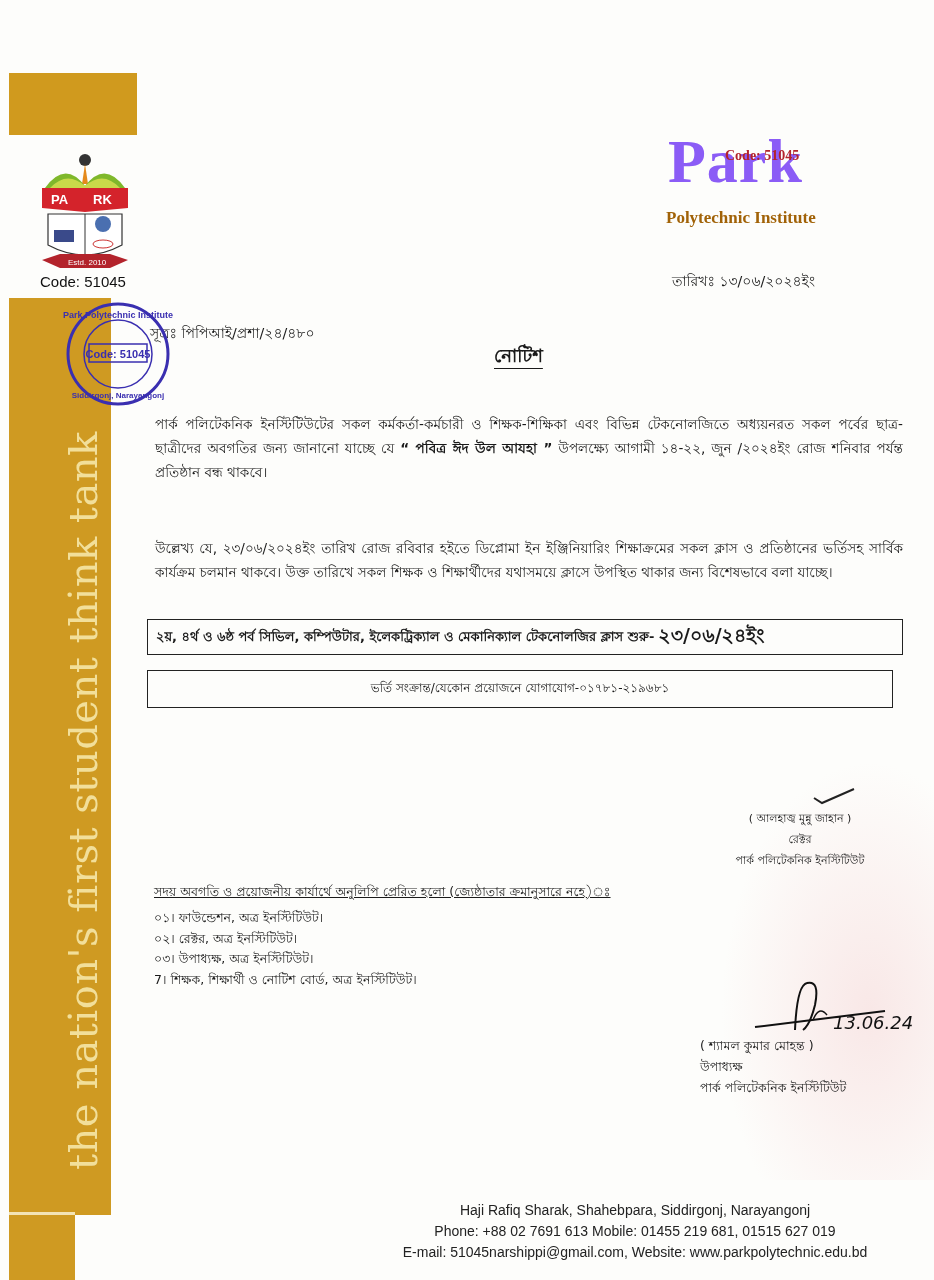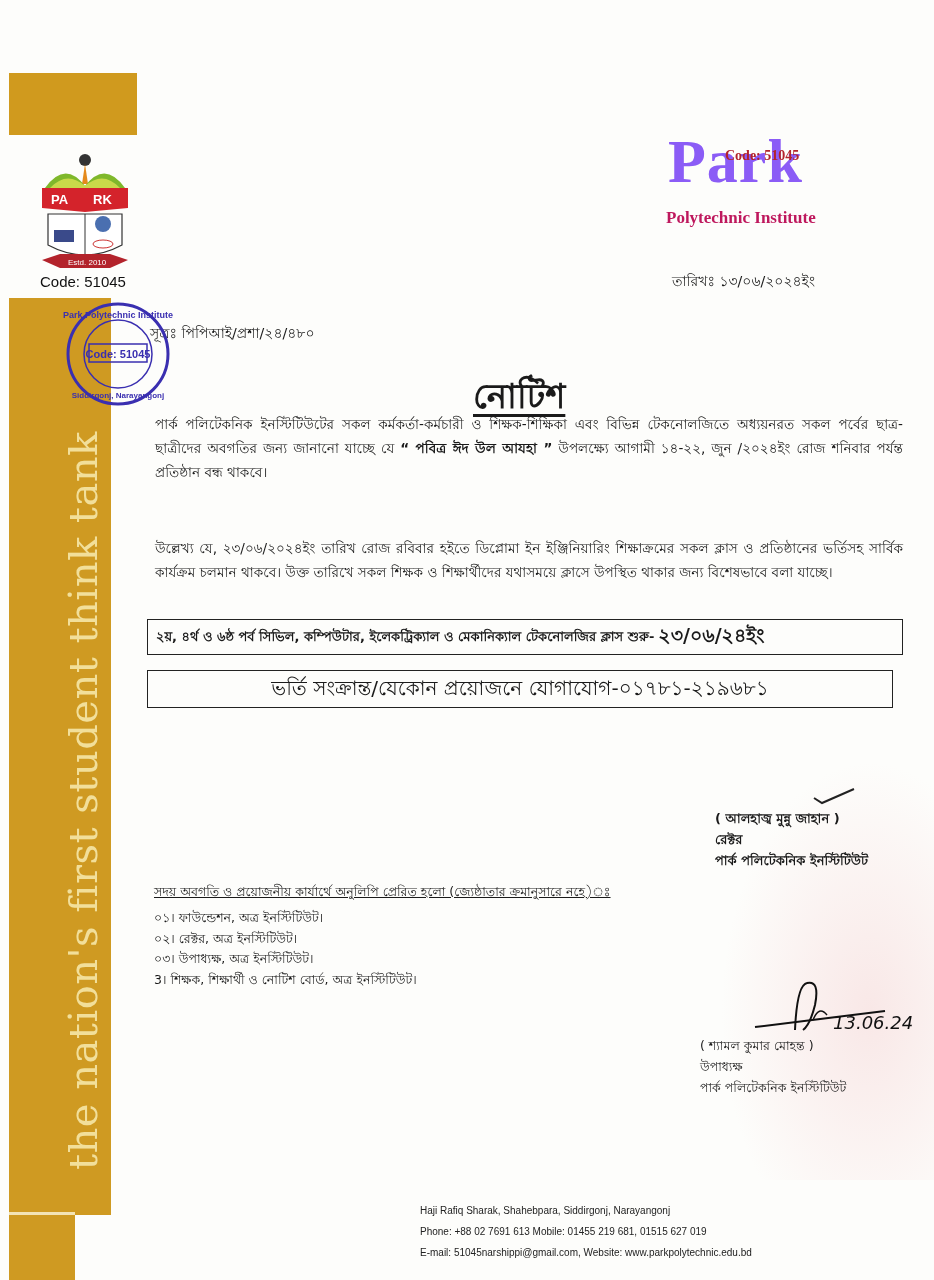--- a/index.html
+++ b/index.html
@@ -19,41 +19,41 @@
     left:60px; top:1170px; transform-origin:0 0; transform:rotate(-90deg);
     white-space:nowrap; font-family:"DejaVu Serif", serif; font-size:40px;
     color:#f6e7a8; letter-spacing:0.5px; opacity:0.9;
   }
   
   .logo { left:40px; top:150px; width:90px; height:125px; }
   .logo-code { left:40px; top:273px; font-family:"Liberation Sans", sans-serif; font-size:15px; color:#111; }
   
   .brand-park { left:668px; top:130px; font-family:"Liberation Serif", serif; font-weight:bold; font-size:62px; color:#8b5cf6; letter-spacing:1px; line-height:1; }
   .brand-code { left:725px; top:148px; font-family:"Liberation Serif", serif; font-weight:bold; font-size:14px; color:#b3232b; }
-  .brand-sub { left:666px; top:208px; font-family:"Liberation Serif", serif; font-weight:bold; font-size:17px; color:#be185d; }
+  .brand-sub { left:666px; top:208px; font-family:"Liberation Serif", serif; font-weight:bold; font-size:17px; color:#a16207; }
   .ref { left:150px; top:278px; font-size:14px;margin-top:44px; }
   .date { left:672px; top:270px; font-size:14px; }
   
   .stamp { left:55px; top:298px; width:126px; height:108px; }
-  .title { left:473px; top:342px; font-size:34px; font-weight:bold; text-decoration:underline; text-underline-offset:6px;margin-top:28px; }
+  .title { left:494px; top:342px; font-size:18px; font-weight:bold; text-decoration:underline; text-underline-offset:6px; }
   .para { left:155px; width:748px; font-size:13.6px; line-height:24px; text-align:justify; }
   .p1 { top:412px; }
   .p2 { top:536px; }
   .bold { font-weight:bold; }
   .box1 { left:147px; top:619px; width:756px; height:36px; border:1.5px solid #222; box-sizing:border-box; display:flex; align-items:center; padding-left:8px; font-size:13px; font-weight:bold; white-space:nowrap; }
   .box1 .big { font-size:19px; margin-left:4px; }
-  .box2 { left:147px; top:670px; width:746px; height:38px; border:1.5px solid #222; box-sizing:border-box; display:flex; align-items:center; justify-content:center; font-size:20px; white-space:nowrap; }
+  .box2 { left:147px; top:670px; width:746px; height:38px; border:1.5px solid #222; box-sizing:border-box; display:flex; align-items:center; justify-content:center; font-size:12px; white-space:nowrap; }
   .sig-tick { left:812px; top:786px; width:45px; height:20px; }
-  .sig1 { left:715px; top:808px; text-align:left; width:170px; font-size:13px; line-height:21px;font-weight:bold; }
+  .sig1 { left:715px; top:808px; text-align:center; width:170px; font-size:11px; line-height:21px; }
   .cc-head { left:154px; top:883px; font-size:12.5px; text-decoration:underline; }
   .cc-list { left:154px; top:908px; font-size:12.5px; line-height:20.5px; margin:0; padding:0; list-style:none; }
   .sig2-mark { left:735px; top:975px; width:190px; height:70px; }
   .sig2 { left:700px; top:1035px; text-align:left; width:185px; font-size:12.5px; line-height:21px; }
   .pink { left:720px; top:760px; width:214px; height:420px; background:radial-gradient(ellipse at 70% 60%, rgba(245,214,214,0.55), rgba(253,253,251,0) 70%); }
-  .footer { left:420px; top:1200px; width:470px; text-align:left; font-family:"Liberation Sans", sans-serif; font-size:10px; line-height:21px; color:#222; }
+  .footer { left:400px; top:1200px; width:470px; text-align:center; font-family:"Liberation Sans", sans-serif; font-size:14px; line-height:21px; color:#222; }
 </style>
 </head>
 <body>
 
 <div class="abs pink"></div>
 
 <div class="abs strip-top"></div>
 <div class="abs strip-main"></div>
 <div class="abs strip-sep"></div>
 <div class="abs strip-bottom"></div>
@@ -115,21 +115,21 @@
   <div>( আলহাজ্ব মুন্নু জাহান )</div>
   <div>রেক্টর</div>
   <div>পার্ক পলিটেকনিক ইনস্টিটিউট</div>
 </div>
 
 <div class="abs cc-head">সদয় অবগতি ও প্রয়োজনীয় কার্যার্থে অনুলিপি প্রেরিত হলো (জ্যেষ্ঠাতার ক্রমানুসারে নহে)ঃ</div>
 <ul class="abs cc-list">
   <li>০১। ফাউন্ডেশন, অত্র ইনস্টিটিউট।</li>
   <li>০২। রেক্টর, অত্র ইনস্টিটিউট।</li>
   <li>০৩। উপাধ্যক্ষ, অত্র ইনস্টিটিউট।</li>
-  <li>3। শিক্ষক, শিক্ষার্থী ও নোটিশ বোর্ড, অত্র ইনস্টিটিউট।</li>
+  <li>7। শিক্ষক, শিক্ষার্থী ও নোটিশ বোর্ড, অত্র ইনস্টিটিউট।</li>
 </ul>
 
 <svg class="abs sig2-mark" viewBox="0 0 190 70">
   <path d="M20 52 L150 36" stroke="#111" stroke-width="2" fill="none"></path>
   <path d="M60 55 Q62 10 72 8 Q85 5 80 30 Q75 50 68 55" stroke="#111" stroke-width="2" fill="none"></path>
   <path d="M78 45 Q84 30 92 40" stroke="#111" stroke-width="1.5" fill="none"></path>
   <text x="98" y="54" font-family="DejaVu Sans, sans-serif" font-style="italic" font-size="18" fill="#111">13.06.24</text>
 </svg>
 <div class="abs sig2">
   <div>( শ্যামল কুমার মোহন্ত )</div>

